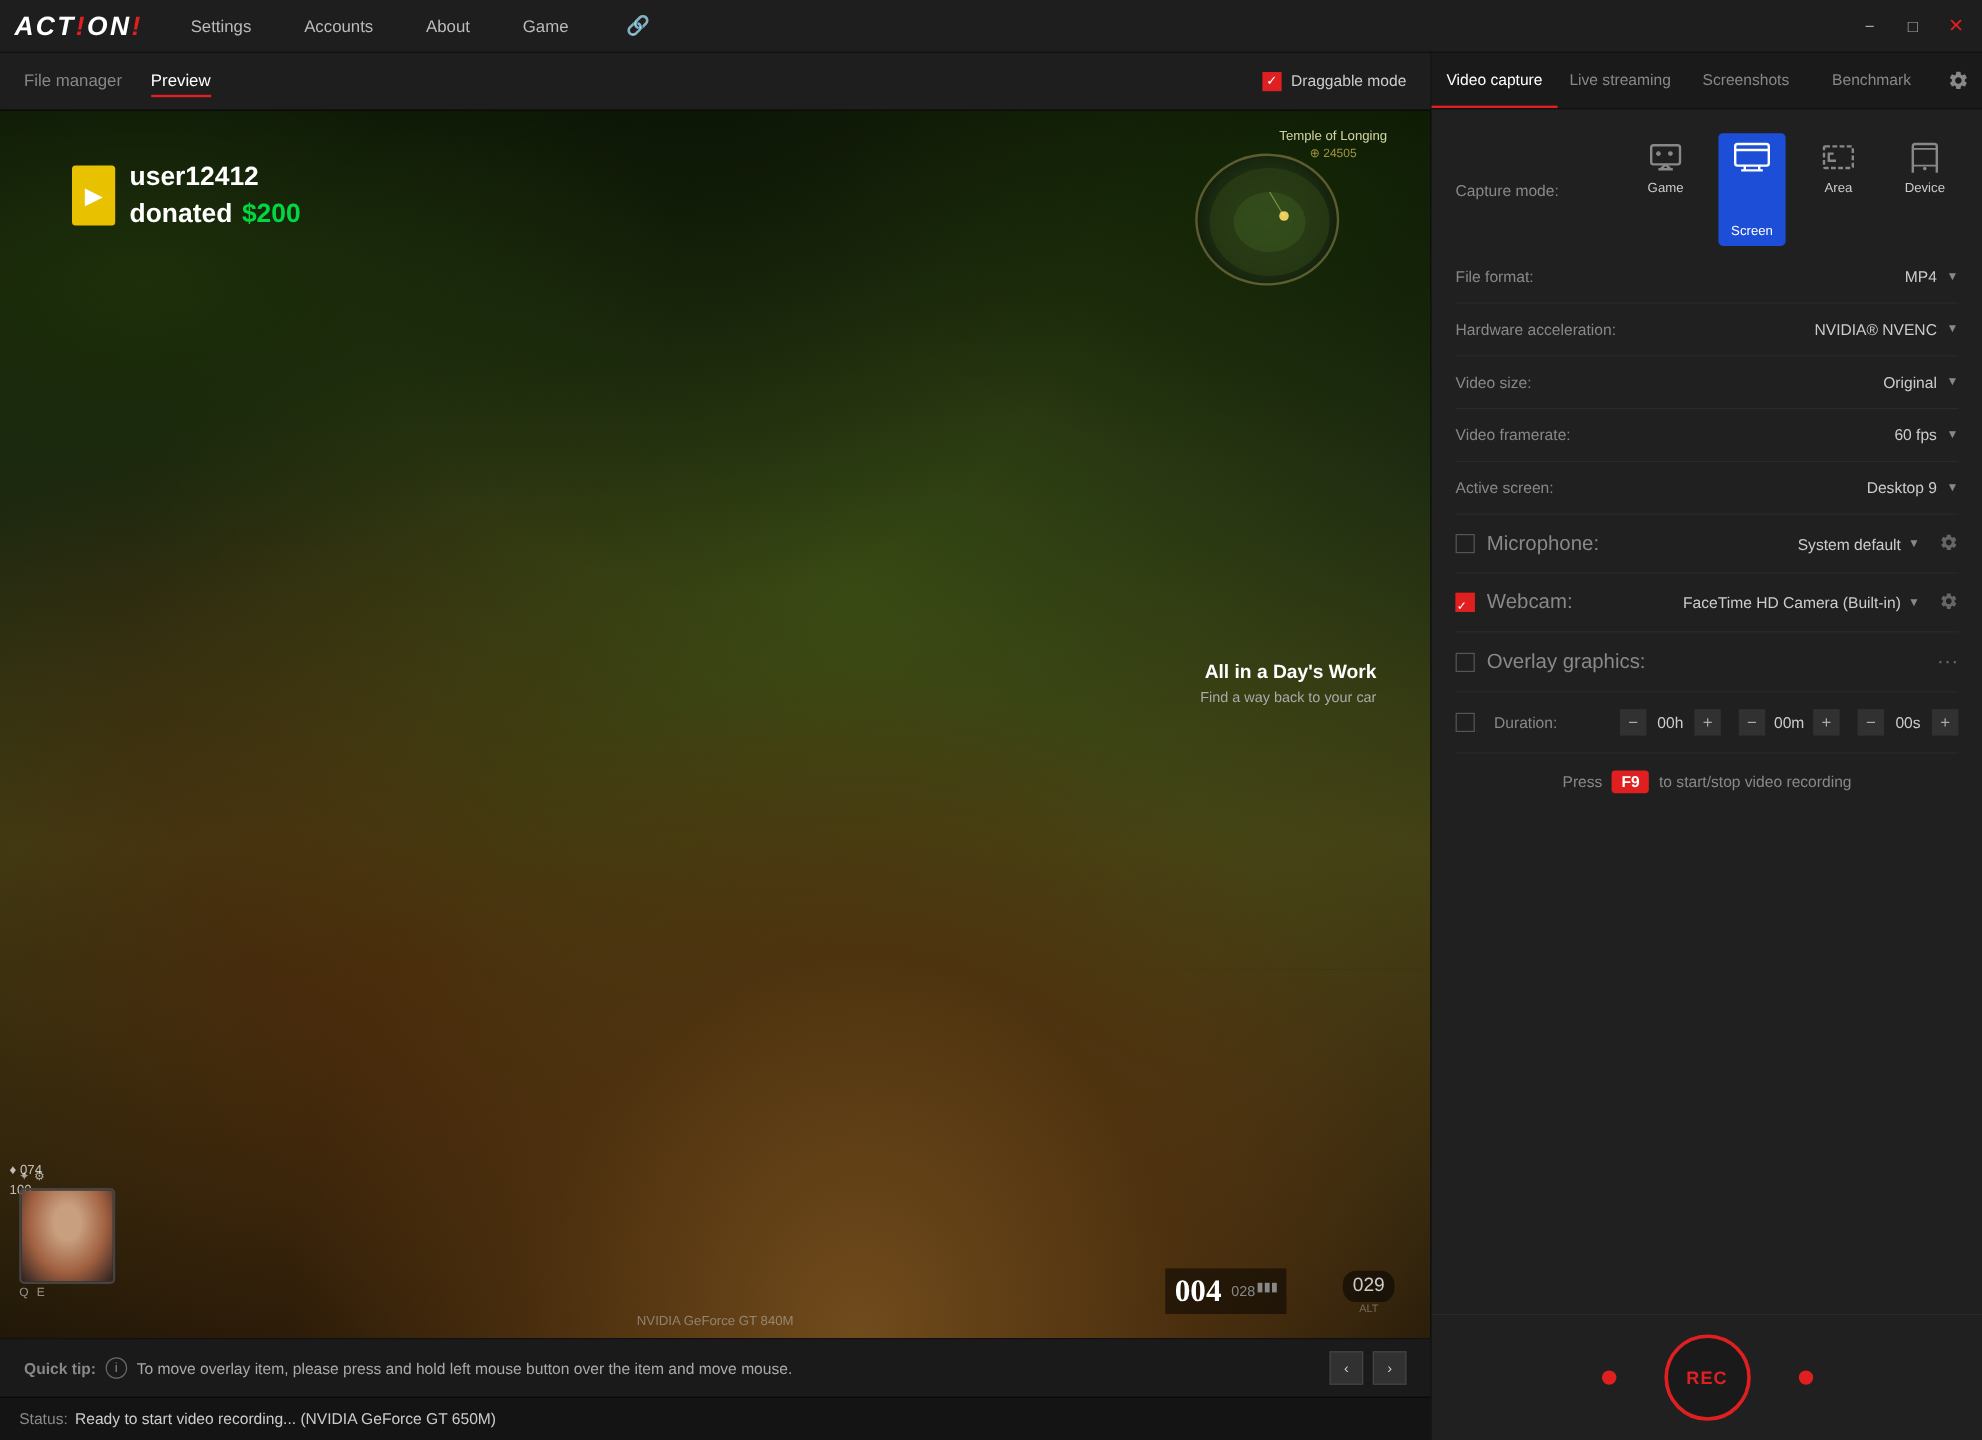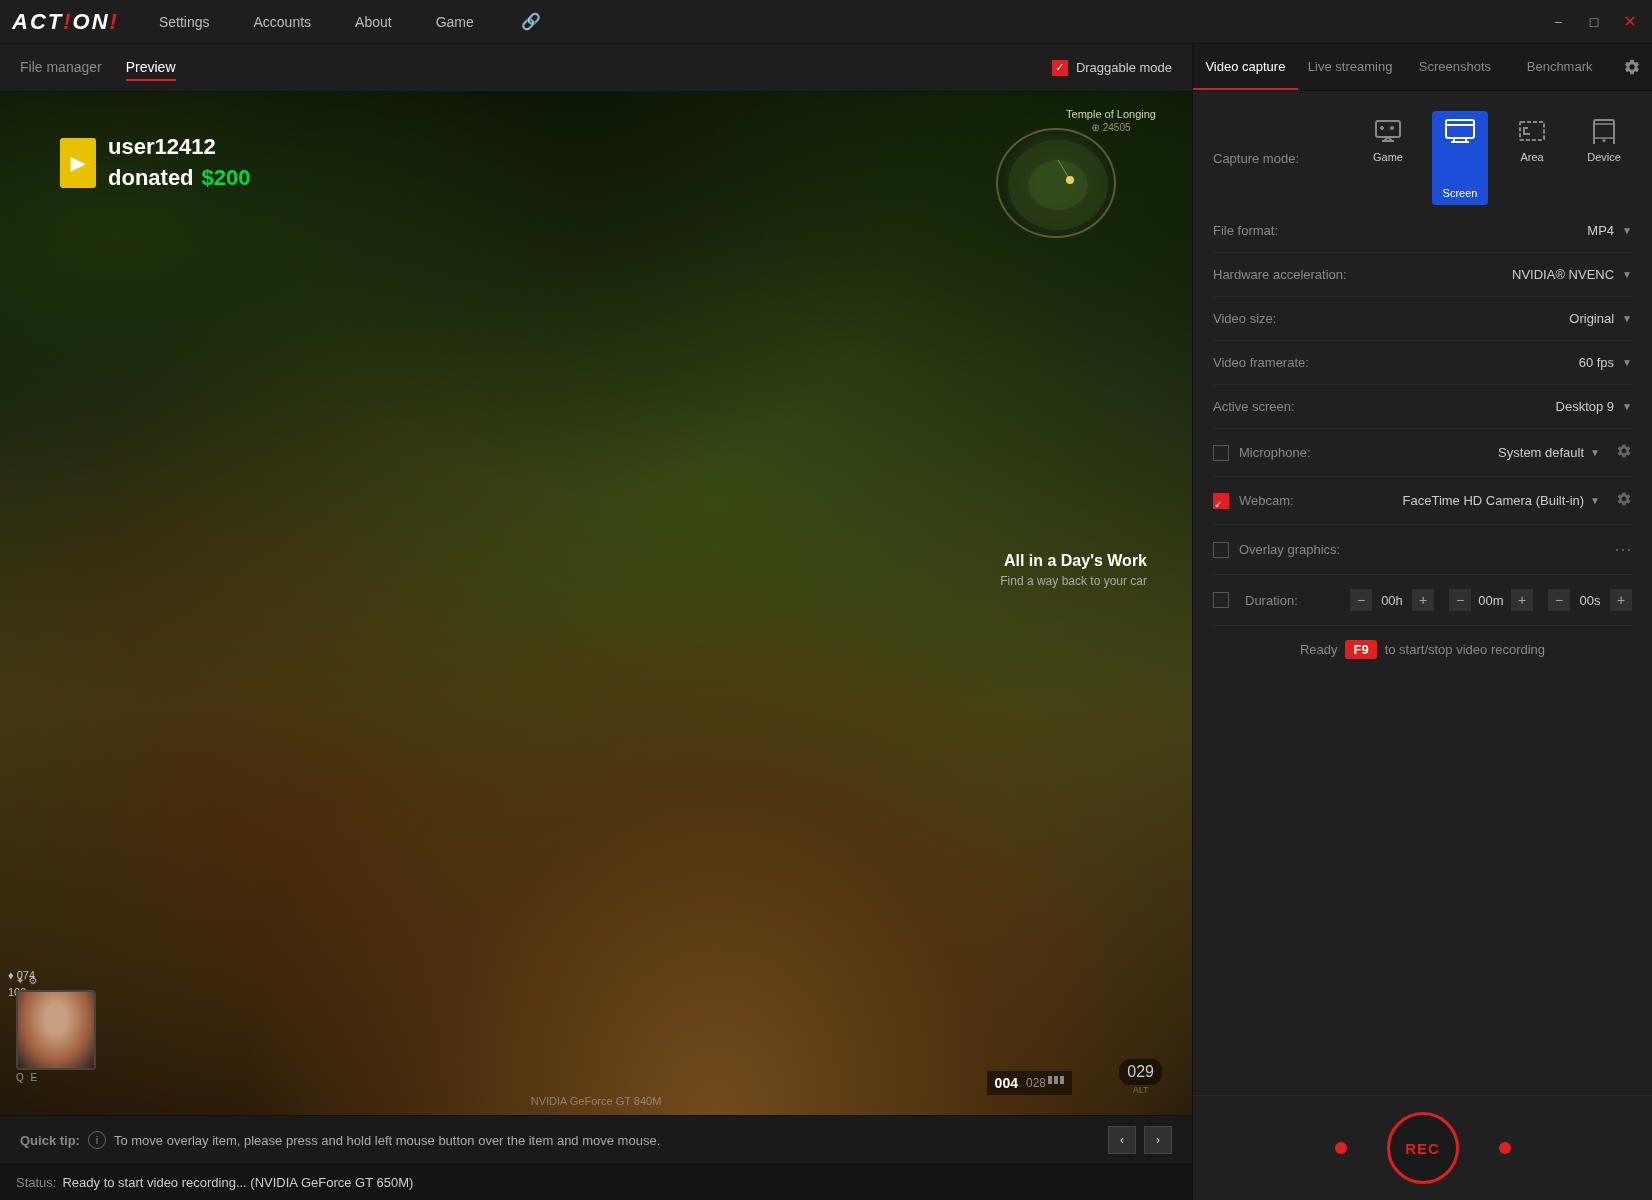--- a/index.html
+++ b/index.html
@@ -431,21 +431,21 @@
     .checkbox-box {
       width: 16px;
       height: 16px;
       border: 1px solid #555;
       background: transparent;
       flex-shrink: 0;
     }
     .checkbox-box.checked { background: #e02020; border-color: #e02020; }
     .checkbox-label {
       color: #888;
-      font-size: 13px;
+      font-size: 17px;
       flex: 1;
     }
     .checkbox-value {
       color: #ccc;
       font-size: 13px;
       display: flex;
       align-items: center;
       gap: 6px;
       cursor: pointer;
     }
@@ -656,21 +656,21 @@
             <div class="avatar-face"></div>
           </div>
           <div style="color:rgba(255,255,255,0.5);font-size:10px;margin-top:2px;">
             <span>Q</span>
             <span style="margin:0 4px;">E</span>
           </div>
         </div>
 
         <div style="position:absolute;bottom:20px;right:120px;">
           <div style="background:rgba(0,0,0,0.5);padding:4px 8px;display:flex;align-items:center;gap:8px;">
-            <span style="color:#fff;font-size:14px;font-weight:bold;">004</span>
+            <span style="color:#fff;font-size:26px;font-weight:bold;font-family:Liberation Serif, serif;">004</span>
             <div style="display:flex;gap:2px;">
               <span style="color:#888;font-size:12px;">028</span>
               <div style="display:flex;gap:2px;">
                 <div style="width:4px;height:8px;background:#888;"></div>
                 <div style="width:4px;height:8px;background:#888;"></div>
                 <div style="width:4px;height:8px;background:#888;"></div>
               </div>
             </div>
           </div>
         </div>
@@ -865,21 +865,21 @@
           <button class="dur-btn">+</button>
         </div>
         <div class="duration-group">
           <button class="dur-btn">−</button>
           <span class="dur-val">00s</span>
           <button class="dur-btn">+</button>
         </div>
       </div>
 
       <div class="hotkey-hint">
-        <span>Ready</span>
+        <span>Press</span>
         <span class="key-badge">F9</span>
         <span>to start/stop video recording</span>
       </div>
 
     </div>
 
     <div class="rec-area">
       <div class="rec-dot"></div>
       <div class="rec-btn">REC</div>
       <div class="rec-dot"></div>

